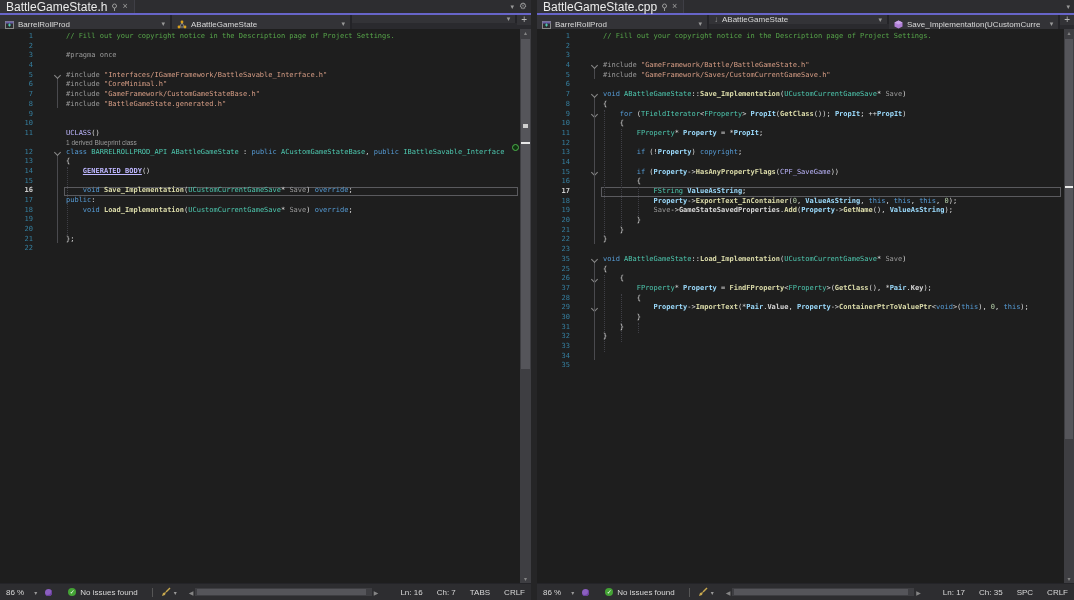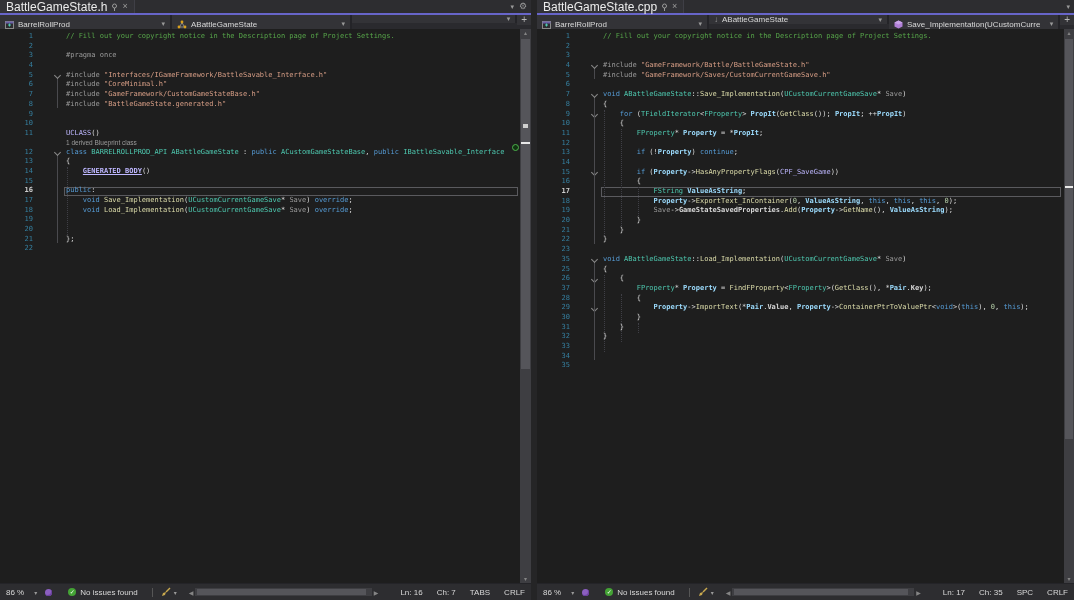--- a/index.html
+++ b/index.html
@@ -49,21 +49,21 @@
   .codewrap{position:absolute;left:64px;top:3px;right:12px;bottom:0;overflow:hidden;}
   .row{height:9.7px;line-height:9.7px;font:7px "DejaVu Sans Mono",monospace;white-space:pre;
        padding-left:2px;position:relative;z-index:2;}
   .codelens{height:9px;line-height:9px;font:6.5px "Liberation Sans",sans-serif;color:var(--lens);
             padding-left:2px;position:relative;z-index:2;}
   .guide{position:absolute;border-left:1px dotted #3f3f46;z-index:1;}
   .curline{position:absolute;left:0;right:1px;border:1px solid var(--curb);z-index:0;box-sizing:border-box;}
   .tk-c{color:var(--tk-c);} .tk-p{color:var(--tk-p);} .tk-s{color:var(--tk-s);}
   .tk-k{color:var(--tk-k);} .tk-t{color:var(--tk-t);} .tk-m{color:var(--tk-m);}
   .tk-mu{color:var(--tk-m);text-decoration:underline;font-weight:bold;}
-  .tk-f{color:var(--tk-f);font-weight:normal;margin-top:23px;} .tk-v{color:var(--tk-v);font-weight:bold;}
+  .tk-f{color:var(--tk-f);font-weight:bold;margin-top:23px;} .tk-v{color:var(--tk-v);font-weight:bold;}
   .tk-fd{color:var(--tk-fd);font-weight:bold;} .tk-pr{color:var(--tk-pr);}
   .tk-n{color:var(--tk-n);} .tk-d{color:var(--tk-d);}
 
   
   .vscroll{position:absolute;top:0;bottom:0;right:0;background:var(--strack);}
   #pane0 .vscroll{width:11px;} #pane1 .vscroll{width:10px;}
   .vs-arrow{position:absolute;left:0;right:0;text-align:center;font-size:6px;color:#858585;height:9px;line-height:9px;}
   .vs-up{top:0;} .vs-dn{bottom:0;}
   .vthumb{position:absolute;left:1px;right:1px;background:var(--sthumb);}
   .vmark-square{position:absolute;left:3px;width:5px;height:4px;background:#cfcfcf;}
@@ -184,22 +184,22 @@
         <div class="row"><span class="tk-p">#include </span><span class="tk-s">"GameFramework/CustomGameStateBase.h"</span></div>
         <div class="row"><span class="tk-p">#include </span><span class="tk-s">"BattleGameState.generated.h"</span></div>
         <div class="row"></div>
         <div class="row"></div>
         <div class="row"><span class="tk-m">UCLASS</span><span class="tk-d">()</span></div>
         <div class="codelens">1 derived Blueprint class</div>
         <div class="row"><span class="tk-k">class</span><span class="tk-d"> </span><span class="tk-t">BARRELROLLPROD_API ABattleGameState</span><span class="tk-d"> : </span><span class="tk-k">public</span><span class="tk-d"> </span><span class="tk-t">ACustomGameStateBase</span><span class="tk-d">, </span><span class="tk-k">public</span><span class="tk-d"> </span><span class="tk-t">IBattleSavable_Interface</span></div>
         <div class="row"><span class="tk-d">{</span></div>
         <div class="row"><span class="tk-d">    </span><span class="tk-mu">GENERATED_BODY</span><span class="tk-d">()</span></div>
         <div class="row"></div>
+        <div class="row"><span class="tk-d">    </span><span class="tk-k">void</span><span class="tk-d"> </span><span class="tk-f">Save_Implementation</span><span class="tk-d">(</span><span class="tk-t">UCustomCurrentGameSave</span><span class="tk-d">* </span><span class="tk-pr">Save</span><span class="tk-d">) </span><span class="tk-k">override</span><span class="tk-d">;</span></div>
         <div class="row"><span class="tk-k">public</span><span class="tk-d">:</span></div>
-        <div class="row"><span class="tk-d">    </span><span class="tk-k">void</span><span class="tk-d"> </span><span class="tk-f">Save_Implementation</span><span class="tk-d">(</span><span class="tk-t">UCustomCurrentGameSave</span><span class="tk-d">* </span><span class="tk-pr">Save</span><span class="tk-d">) </span><span class="tk-k">override</span><span class="tk-d">;</span></div>
         <div class="row"><span class="tk-d">    </span><span class="tk-k">void</span><span class="tk-d"> </span><span class="tk-f">Load_Implementation</span><span class="tk-d">(</span><span class="tk-t">UCustomCurrentGameSave</span><span class="tk-d">* </span><span class="tk-pr">Save</span><span class="tk-d">) </span><span class="tk-k">override</span><span class="tk-d">;</span></div>
         <div class="row"></div>
         <div class="row"></div>
         <div class="row"><span class="tk-d">};</span></div>
         <div class="row"></div>
       </div>
     <div class="green-dot" style="right:12px;top:115px;"></div>
     <div class="vscroll">
       <div class="vs-arrow vs-up">▴</div>
       <div class="vs-arrow vs-dn">▾</div>
@@ -350,21 +350,21 @@
         <div class="row"></div>
         <div class="row"><span class="tk-p">#include </span><span class="tk-s">"GameFramework/Battle/BattleGameState.h"</span></div>
         <div class="row"><span class="tk-p">#include </span><span class="tk-s">"GameFramework/Saves/CustomCurrentGameSave.h"</span></div>
         <div class="row"></div>
         <div class="row"><span class="tk-k">void</span><span class="tk-d"> </span><span class="tk-t">ABattleGameState</span><span class="tk-d">::</span><span class="tk-f">Save_Implementation</span><span class="tk-d">(</span><span class="tk-t">UCustomCurrentGameSave</span><span class="tk-d">* </span><span class="tk-pr">Save</span><span class="tk-d">)</span></div>
         <div class="row"><span class="tk-d">{</span></div>
         <div class="row"><span class="tk-d">    </span><span class="tk-k">for</span><span class="tk-d"> (</span><span class="tk-t">TFieldIterator</span><span class="tk-d">&lt;</span><span class="tk-t">FProperty</span><span class="tk-d">&gt; </span><span class="tk-v">PropIt</span><span class="tk-d">(</span><span class="tk-f">GetClass</span><span class="tk-d">()); </span><span class="tk-v">PropIt</span><span class="tk-d">; ++</span><span class="tk-v">PropIt</span><span class="tk-d">)</span></div>
         <div class="row"><span class="tk-d">    {</span></div>
         <div class="row"><span class="tk-d">        </span><span class="tk-t">FProperty</span><span class="tk-d">* </span><span class="tk-v">Property</span><span class="tk-d"> = *</span><span class="tk-v">PropIt</span><span class="tk-d">;</span></div>
         <div class="row"></div>
-        <div class="row"><span class="tk-d">        </span><span class="tk-k">if</span><span class="tk-d"> (!</span><span class="tk-v">Property</span><span class="tk-d">) </span><span class="tk-k">continue</span><span class="tk-d">;</span></div>
+        <div class="row"><span class="tk-d">        </span><span class="tk-k">if</span><span class="tk-d"> (!</span><span class="tk-v">Property</span><span class="tk-d">) </span><span class="tk-k">copyright</span><span class="tk-d">;</span></div>
         <div class="row"></div>
         <div class="row"><span class="tk-d">        </span><span class="tk-k">if</span><span class="tk-d"> (</span><span class="tk-v">Property</span><span class="tk-d">-&gt;</span><span class="tk-f">HasAnyPropertyFlags</span><span class="tk-d">(</span><span class="tk-m">CPF_SaveGame</span><span class="tk-d">))</span></div>
         <div class="row"><span class="tk-d">        {</span></div>
         <div class="row"><span class="tk-d">            </span><span class="tk-t">FString</span><span class="tk-d"> </span><span class="tk-v">ValueAsString</span><span class="tk-d">;</span></div>
         <div class="row"><span class="tk-d">            </span><span class="tk-v">Property</span><span class="tk-d">-&gt;</span><span class="tk-f">ExportText_InContainer</span><span class="tk-d">(</span><span class="tk-n">0</span><span class="tk-d">, </span><span class="tk-v">ValueAsString</span><span class="tk-d">, </span><span class="tk-k">this</span><span class="tk-d">, </span><span class="tk-k">this</span><span class="tk-d">, </span><span class="tk-k">this</span><span class="tk-d">, </span><span class="tk-n">0</span><span class="tk-d">);</span></div>
         <div class="row"><span class="tk-d">            </span><span class="tk-pr">Save</span><span class="tk-d">-&gt;</span><span class="tk-fd">GameStateSavedProperties</span><span class="tk-d">.</span><span class="tk-f">Add</span><span class="tk-d">(</span><span class="tk-v">Property</span><span class="tk-d">-&gt;</span><span class="tk-f">GetName</span><span class="tk-d">(), </span><span class="tk-v">ValueAsString</span><span class="tk-d">);</span></div>
         <div class="row"><span class="tk-d">        }</span></div>
         <div class="row"><span class="tk-d">    }</span></div>
         <div class="row"><span class="tk-d">}</span></div>
         <div class="row"></div>

